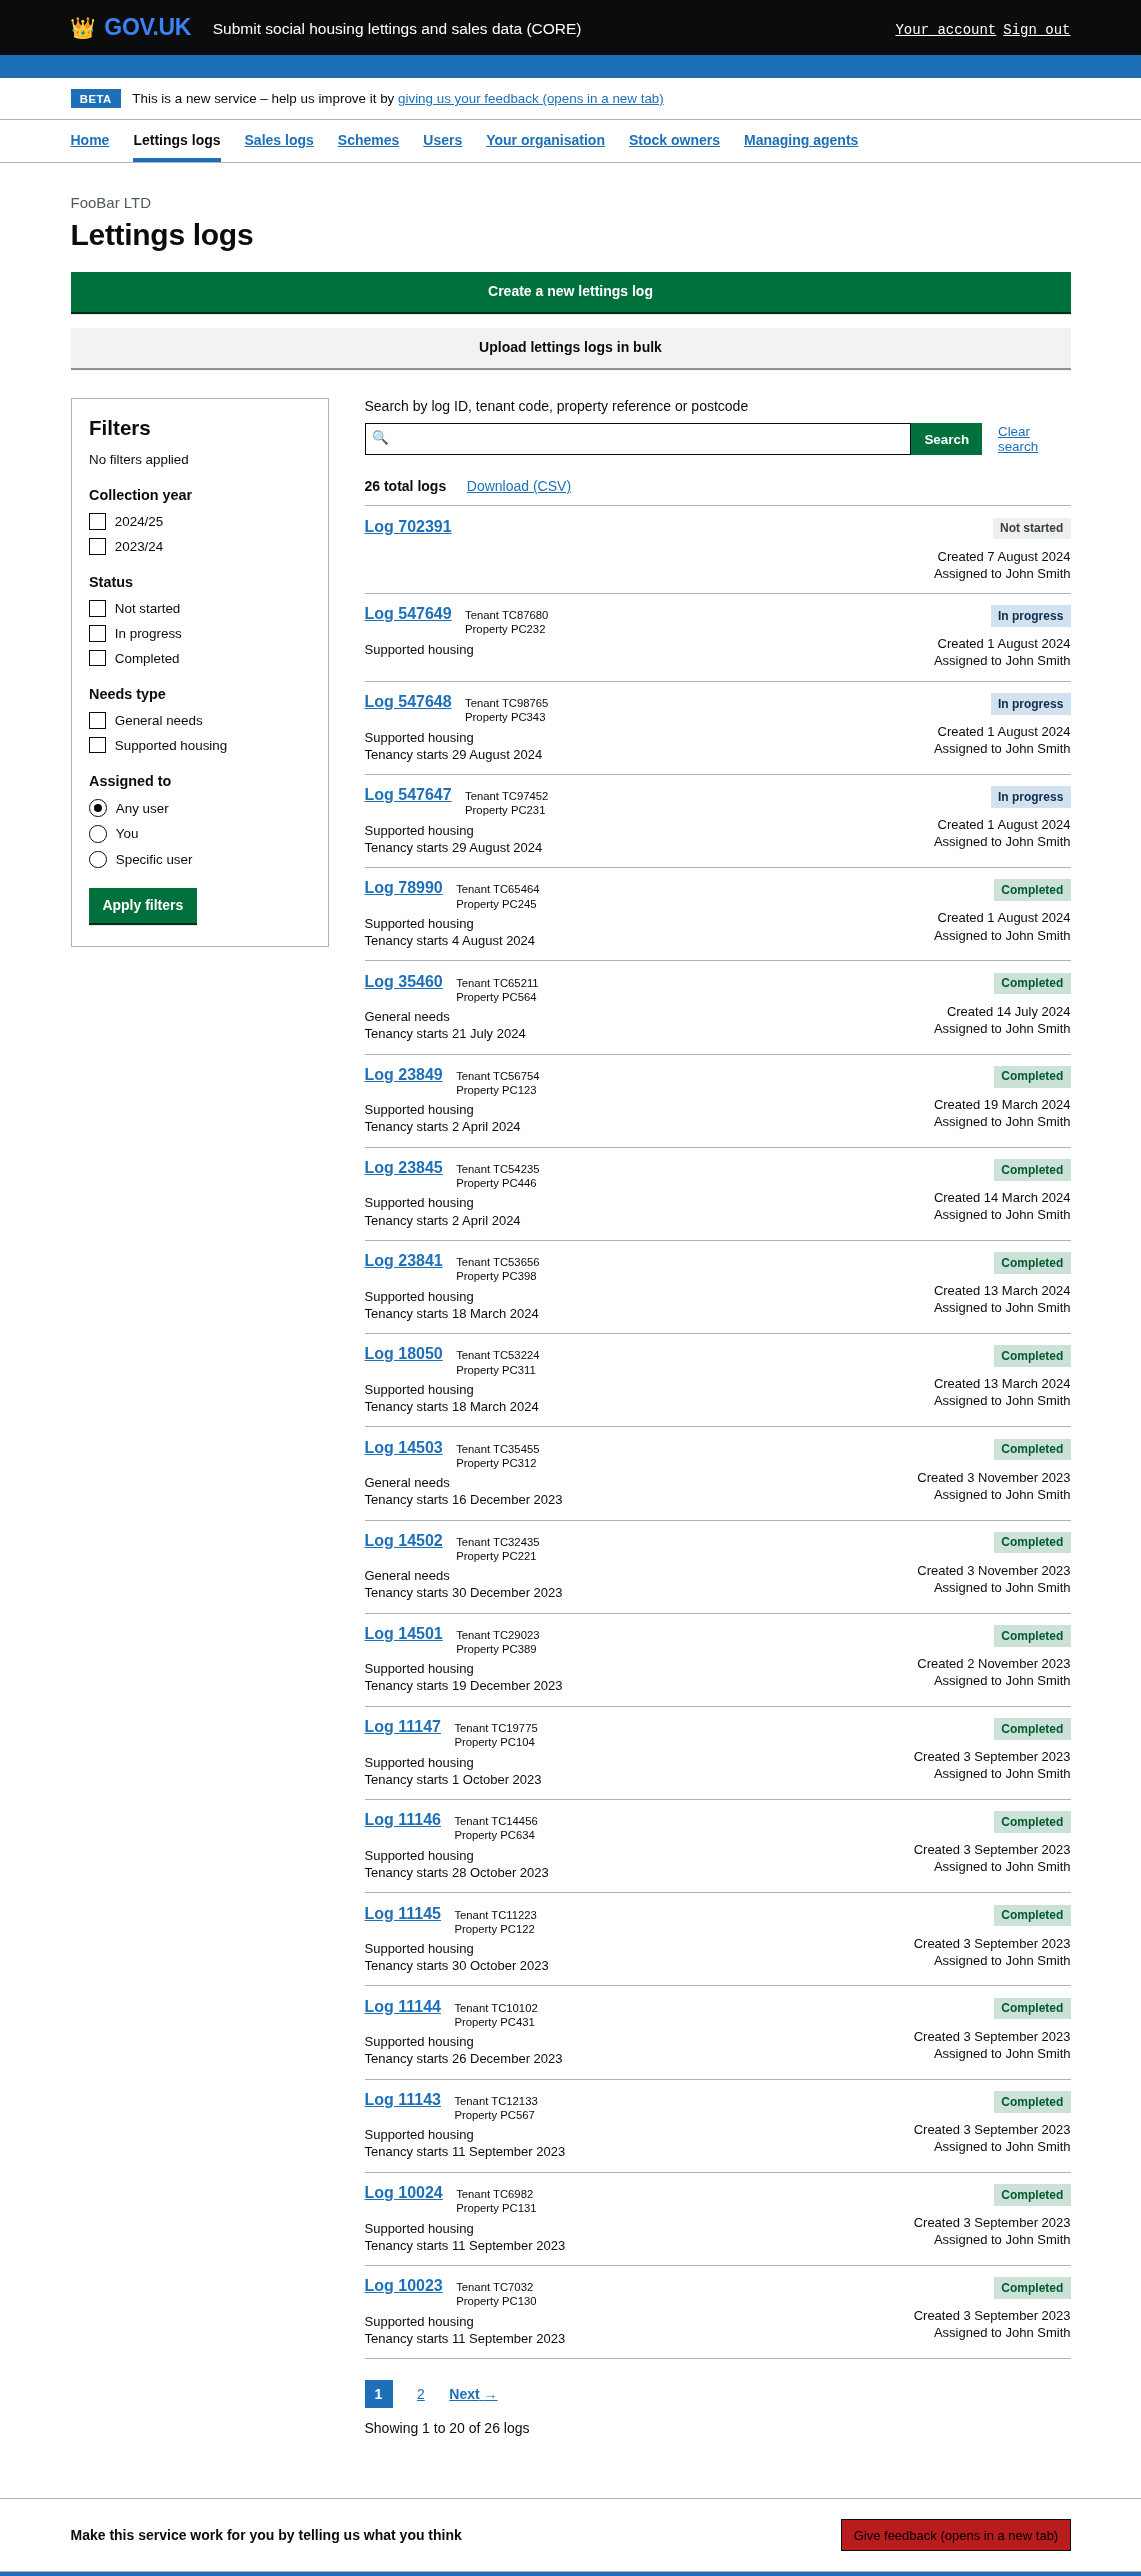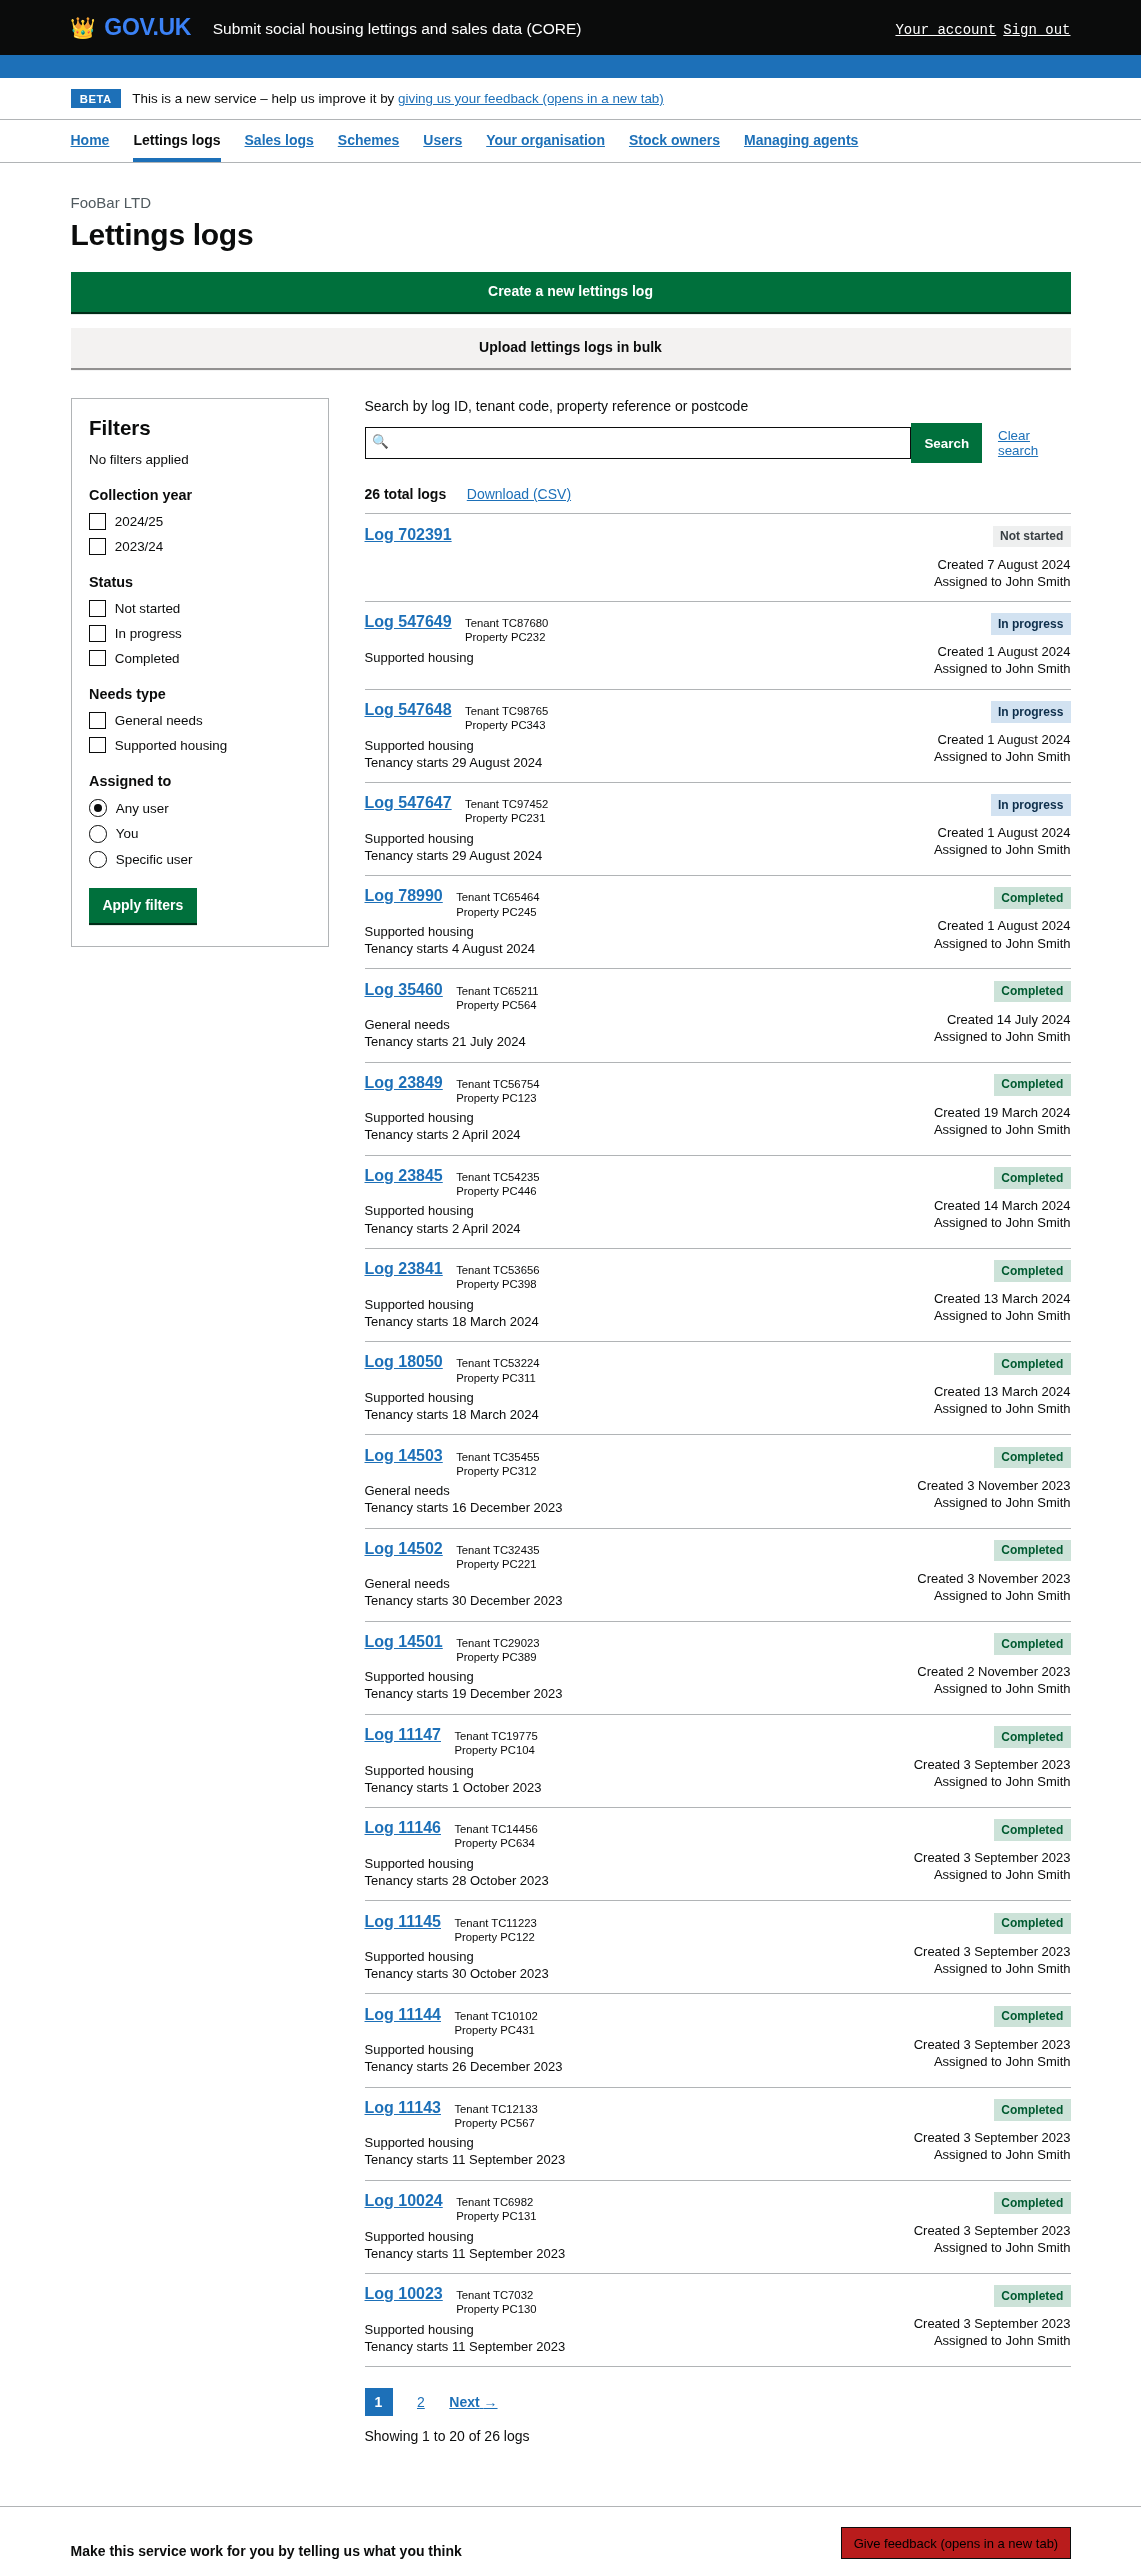--- a/index.html
+++ b/index.html
@@ -226,21 +226,21 @@
     left: 8.2px; top: 8.2px;
     width: 14.4px; height: 14.4px;
     color: #505a5f;
     font-size: 13.4px;
     line-height: 1;
   }
   .search-btn {
     background: #00703c;
     color: #ffffff;
     border: none;
-    height: 40px;
+    height: 32px;
     font-size: 13.4px;
     font-weight: bold;
     padding: 0 13.4px;
     cursor: pointer;
     font-family: "Liberation Sans", sans-serif;
   }
   .clear-search {
     margin-left: 15.5px;
     font-size: 13.4px;
     color: #1d70b8;
@@ -326,21 +326,21 @@
   .showing { font-size: 14px; margin-bottom: 41px; }
 
   
   .feedback-band {
     border-top: 0.5px solid #b1b4b6;
     border-bottom: 0.5px solid #b1b4b6;
     margin-top: 20.6px;
   }
   .feedback-inner {
     display: flex;
-    align-items: flex-end;
+    align-items: center;
     justify-content: space-between;
     padding: 20.6px 0;
   }
   .feedback-text { font-size: 14px; font-weight: bold; }
   .feedback-btn {
     background: #b91c1c;
     border: 1px solid #0b0c0c;
     font-size: 13px;
     padding: 7.2px 11.3px;
     cursor: pointer;

